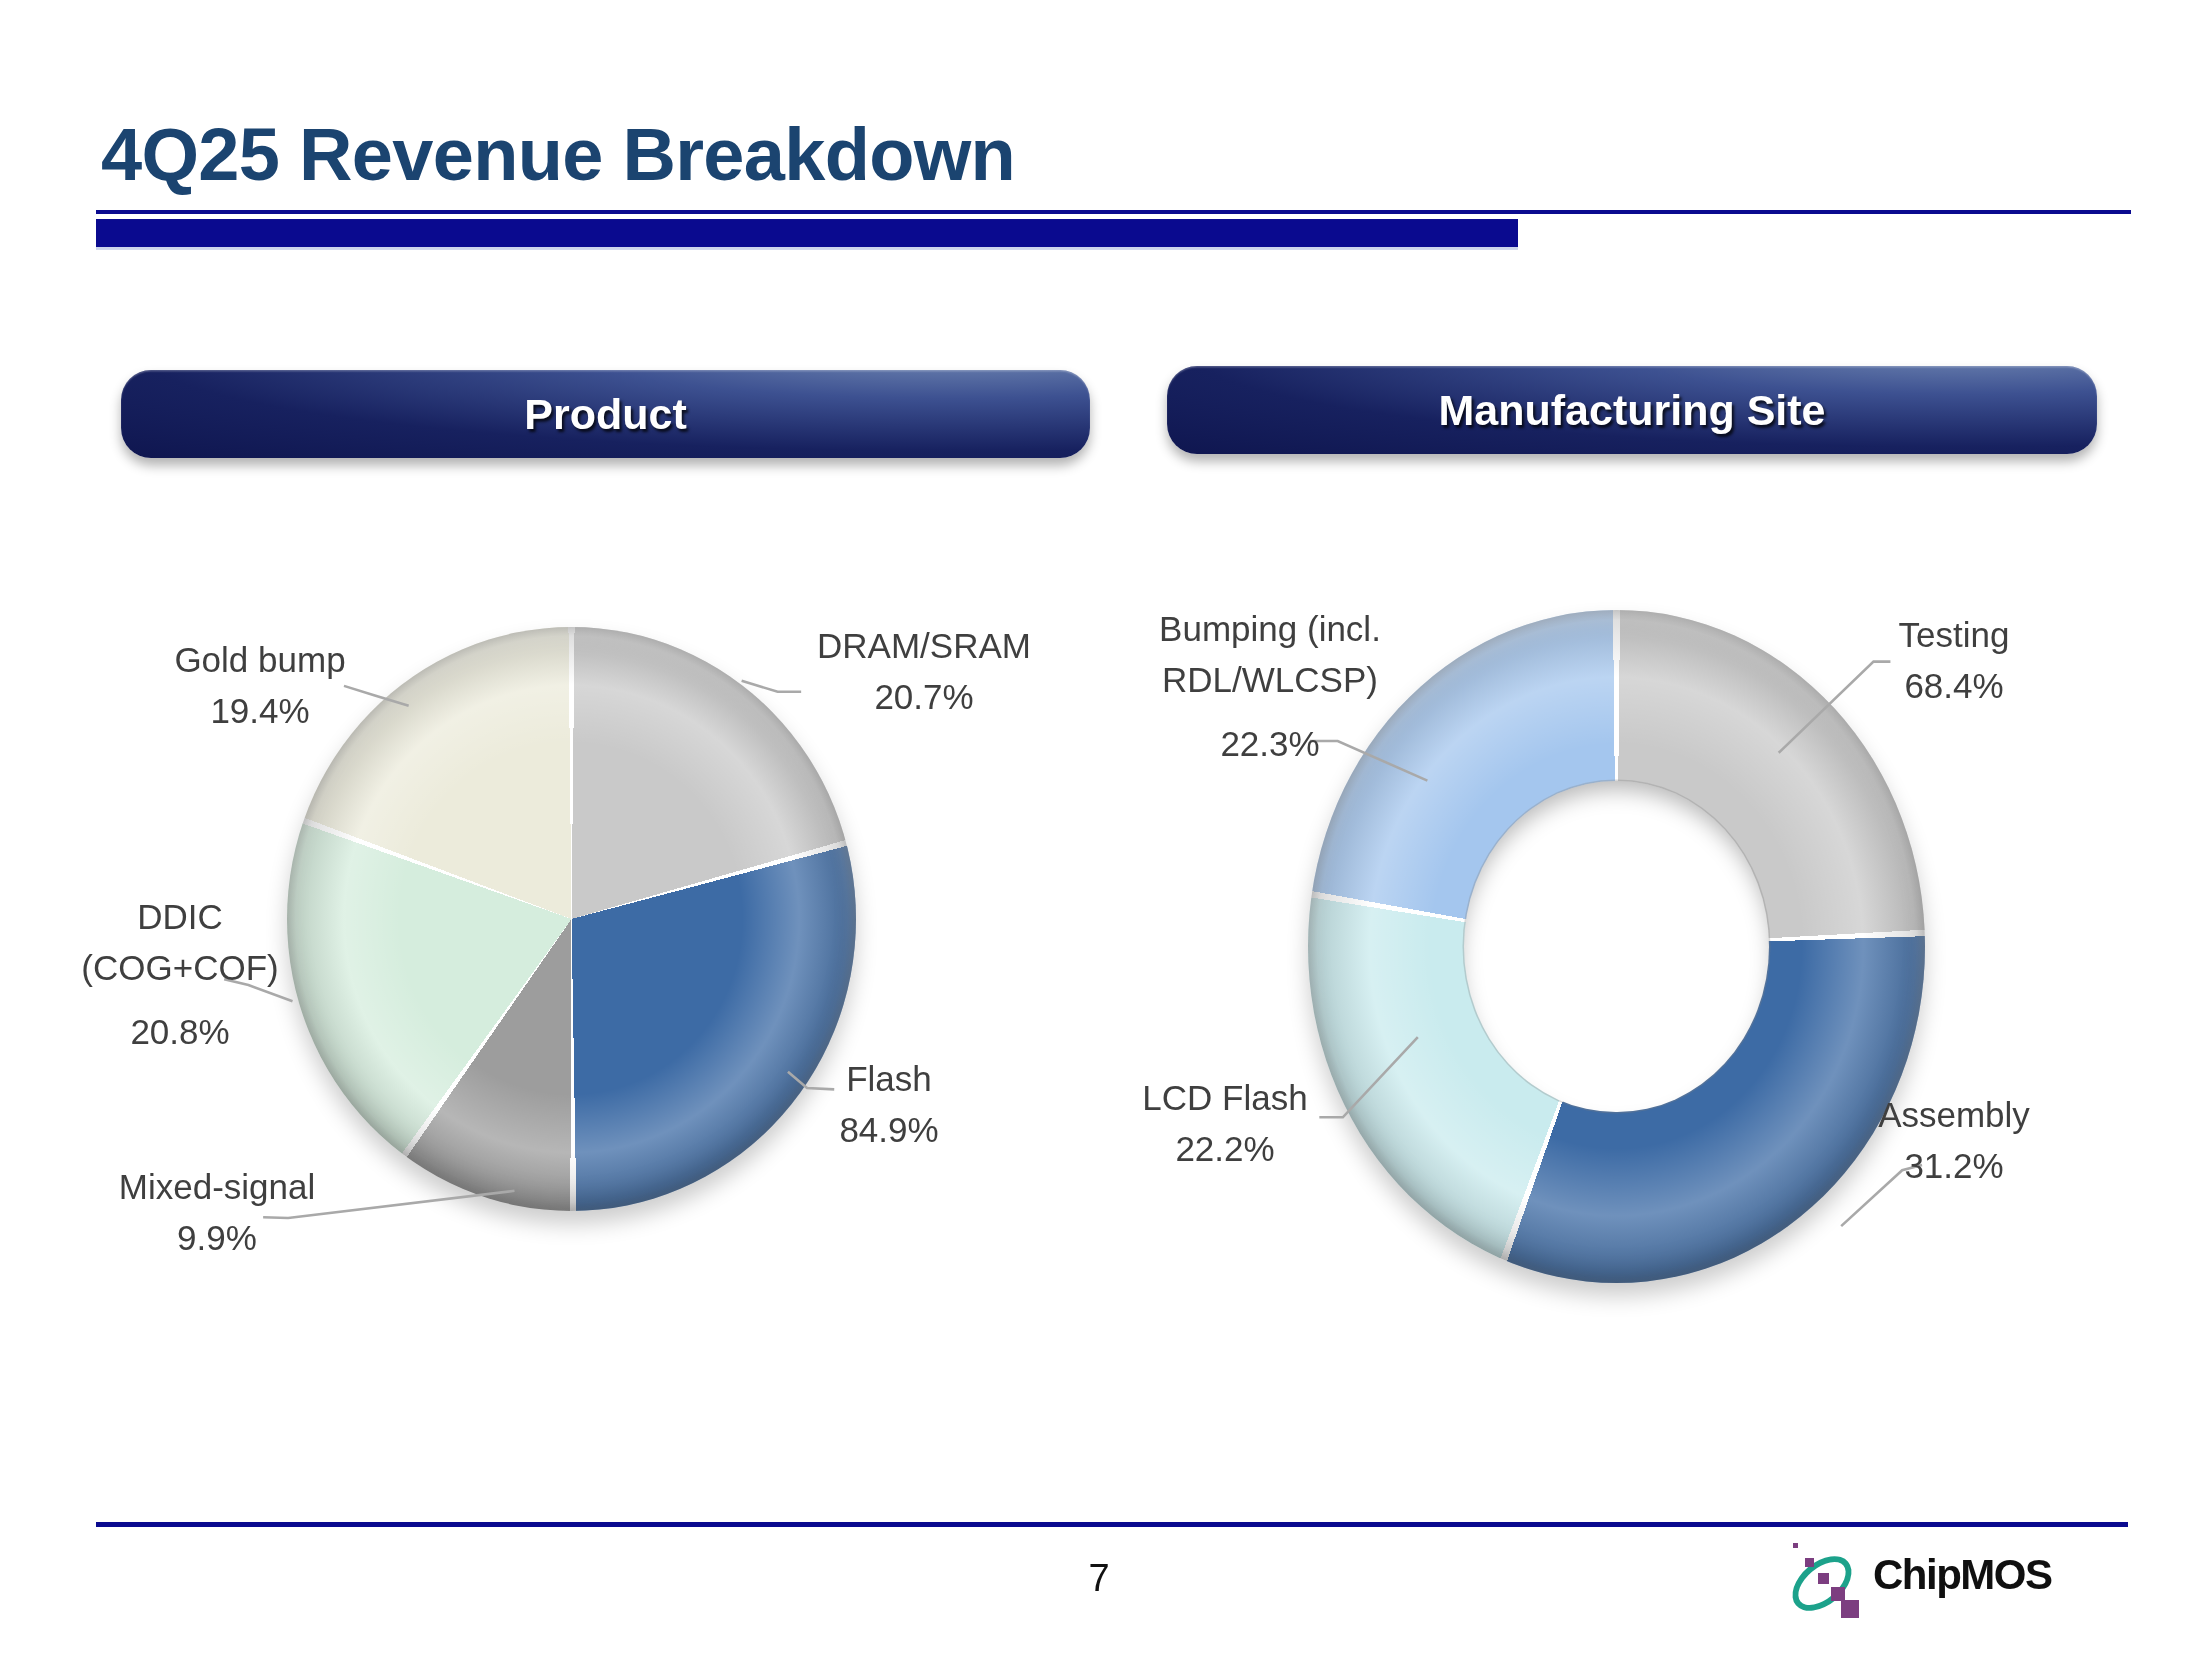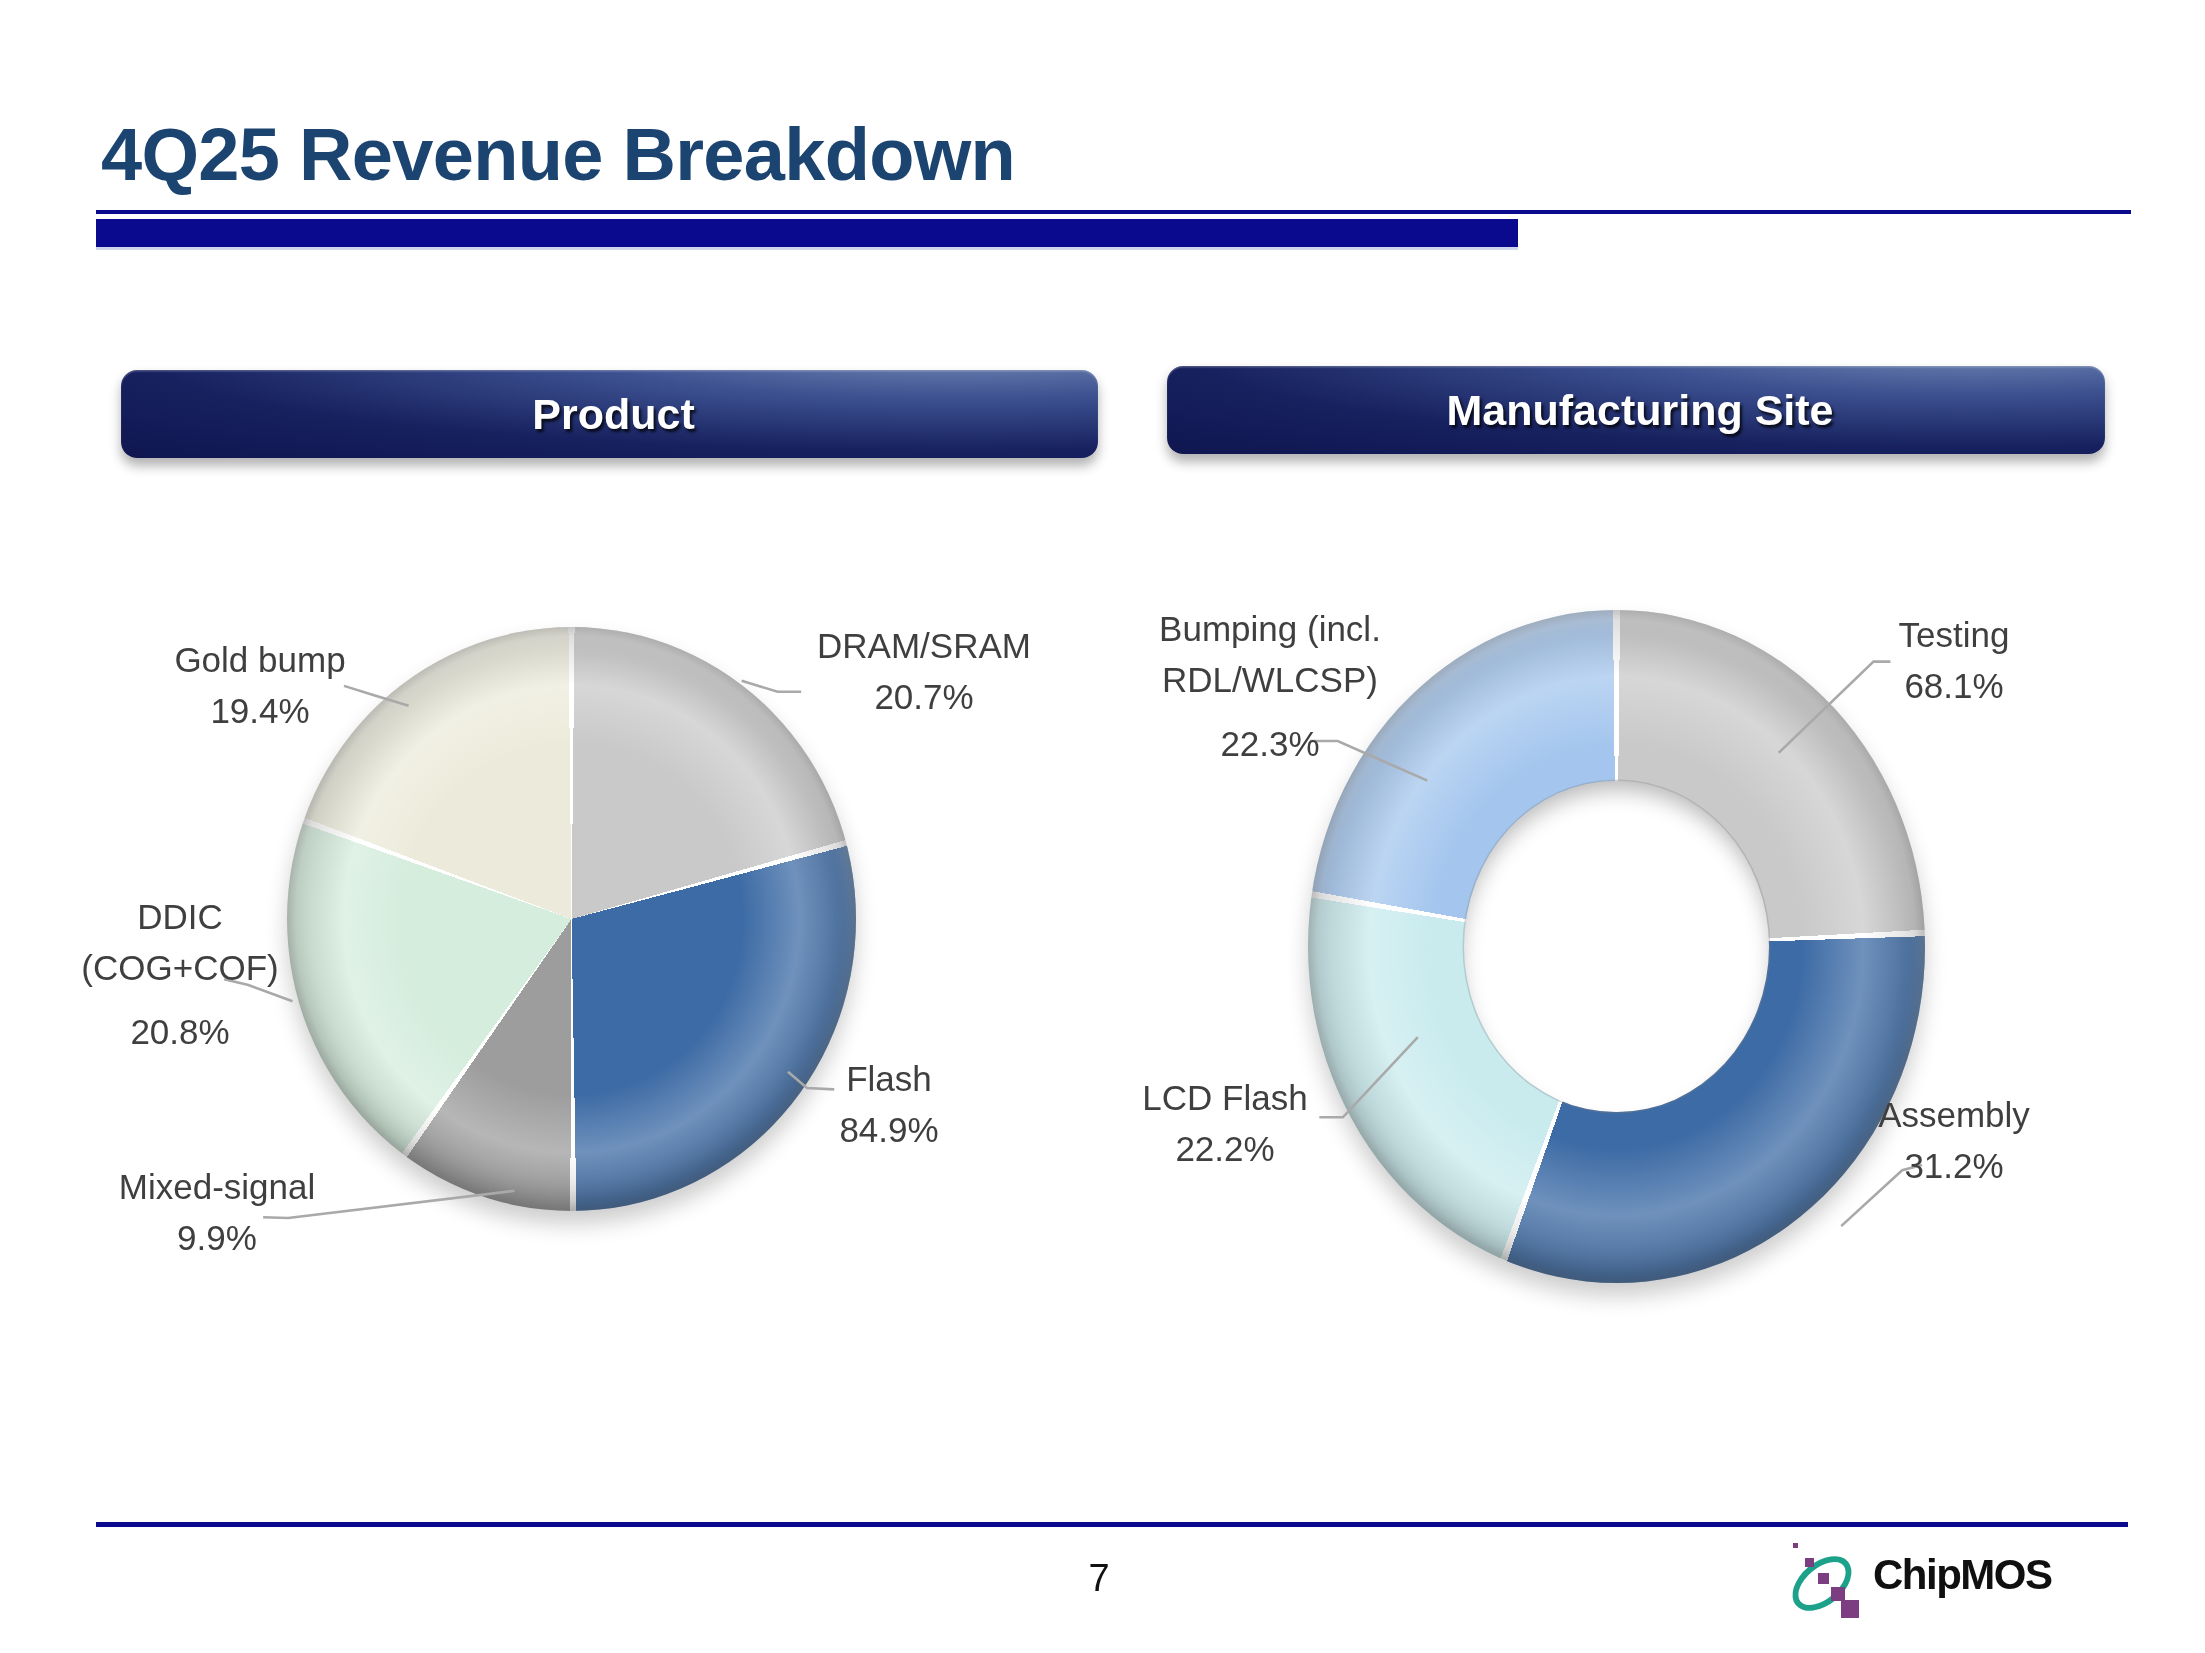--- a/index.html
+++ b/index.html
@@ -12,27 +12,26 @@
     position:absolute;left:101px;top:112px;
     font-size:74px;font-weight:bold;color:#1b4470;letter-spacing:-0.7px;
   }
   .rule-thin{position:absolute;left:96px;top:210px;width:2035px;height:3.7px;background:#0a0a8f;}
   .rule-thick{
     position:absolute;left:96px;top:219px;width:1422px;height:28px;background:#0a0a8f;
     box-shadow:0 2.9px 0 #ccd5ec;
   }
   
   .banner{
-    position:absolute;height:88px;border-radius:16px;
+    position:absolute;height:88px;border-radius:30px;
     display:flex;align-items:center;justify-content:center;
     color:#ffffff;font-size:43px;font-weight:bold;
     text-shadow:2.2px 2.9px 2.9px rgba(0,0,0,0.75);
     background:radial-gradient(150% 200% at 86% -20%, #7289b4 0%, #3d5191 26%, #17215f 56%, #0a0f46 100%);
     box-shadow:0 7.4px 11.8px rgba(0,0,0,0.3), inset 0 1.5px 1.5px rgba(255,255,255,0.25);
-    padding-left:8px;
   }
   .banner-product{left:121px;top:370px;width:969px;}
   .banner-site{left:1167px;top:366px;width:930px;}
   
   .pie-surface{
     position:absolute;border-radius:50%;
     box-shadow:inset 0 10.3px 19px rgba(255,255,255,0.45),
                inset 0 -13.2px 22px rgba(0,0,0,0.18),
                0 13.2px 22px rgba(0,0,0,0.2);
   }
@@ -143,21 +142,21 @@
     <div>84.9%</div>
   </div>
 
   <div class="callout co-bumping">
     <div>Bumping (incl.</div>
     <div>RDL/WLCSP)</div>
     <div class="pct-gap">22.3%</div>
   </div>
   <div class="callout co-testing">
     <div>Testing</div>
-    <div>68.1%</div>
+    <div>68.4%</div>
   </div>
   <div class="callout co-lcd">
     <div>LCD Flash</div>
     <div>22.2%</div>
   </div>
   <div class="callout co-assembly">
     <div>Assembly</div>
     <div>31.2%</div>
   </div>
 

